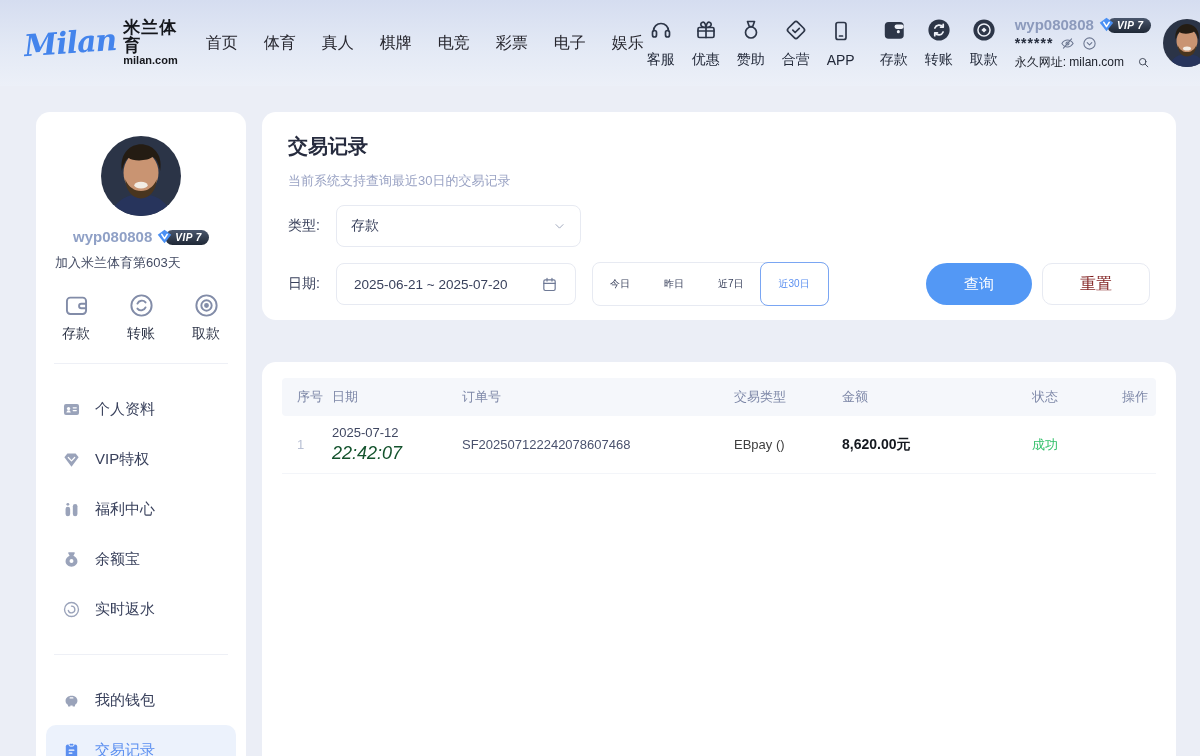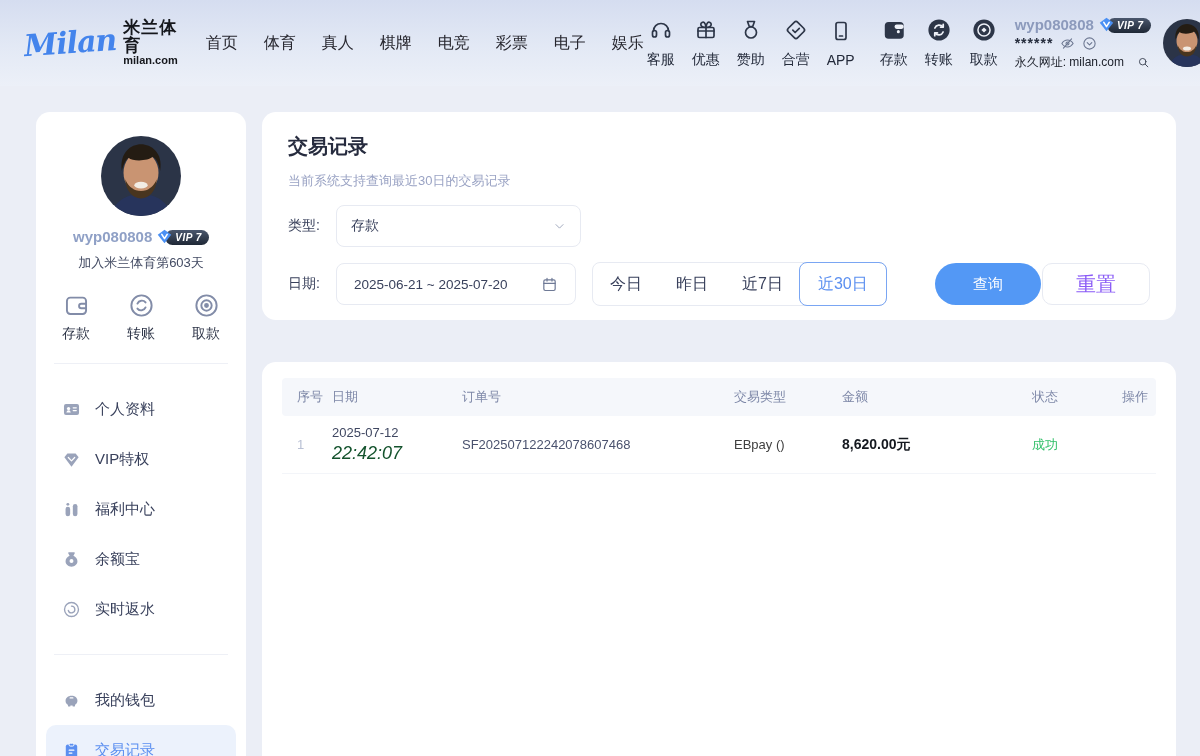--- a/index.html
+++ b/index.html
@@ -43,21 +43,21 @@
   .avatar { border-radius:50%; overflow:hidden; cursor:pointer; flex:none; }
   .avatar.nav { width:48px; height:48px; margin-left:12px; }
   .avatar svg { display:block; width:100%; height:100%; }
 
   
   .sidebar { position:absolute; left:36px; top:112px; width:210px; height:690px;
     background:#fff; border-radius:14px; }
   .avatar.side { width:80px; height:80px; margin:24px auto 0; }
   .side-user { display:flex; align-items:center; justify-content:center; gap:4px; margin-top:12px; }
   .side-username { font-size:15px; color:#8fa0c6; font-weight:600; }
-  .side-join { text-align:center; font-size:13px; color:#434b63; margin-top:9px; }
+  .side-join { font-size:13px; color:#434b63; margin-top:9px;padding-left:19px; }
   .side-actions { display:flex; justify-content:space-between; padding:0 26px; margin-top:20px; }
   .side-action { display:flex; flex-direction:column; align-items:center; gap:6px; cursor:pointer; }
   .side-action .sicon { width:27px; height:27px; color:#828ca8; }
   .side-action .slabel { font-size:14px; color:#2e3548; }
   .side-divider { height:1px; background:#eef0f6; margin:20px 18px; }
   .menu { display:flex; flex-direction:column; }
   .menu-item { height:50px; display:flex; align-items:center; gap:14px; margin:0 10px;
     padding:0 16px; border-radius:10px; cursor:pointer; font-size:15px; color:#39415c; }
   .menu-item .micon { width:19px; height:19px; color:#9aa3ba; flex:none; }
   .menu-item.active { background:#ecf2fc; color:#5b8ff0; }
@@ -74,26 +74,26 @@
     display:flex; align-items:center; justify-content:space-between; padding:0 14px;
     font-size:14px; color:#39415c; cursor:pointer; background:#fff; }
   .chev { width:13px; height:13px; color:#9aa2b8; }
   .date-box { width:240px; height:42px; border:1px solid #e7eaf2; border-radius:8px;
     display:flex; align-items:center; justify-content:space-between; padding:0 17px;
     font-size:13.5px; color:#39415c; cursor:pointer; background:#fff; }
   .cal-icon { width:17px; height:17px; color:#6f7a96; }
   .segmented { margin-left:16px; display:flex; align-items:stretch; border:1px solid #e7eaf2;
     border-radius:8px; background:#fff; height:44px; }
   .segment { display:flex; align-items:center; justify-content:center; padding:0 17px;
-    font-size:16px; color:#39415c; cursor:pointer; white-space:nowrap; }
+    font-size:10px; color:#39415c; cursor:pointer; white-space:nowrap; }
   .segment.active { border:1px solid #7aa6f3; border-radius:8px; color:#5b8ff0; margin:-1px; padding:0 18px; }
   .btn-query { margin-left:auto; width:106px; height:42px; border:none; border-radius:21px;
     background:#5398f5; color:#fff; font-size:15px; font-family:inherit; cursor:pointer; }
-  .btn-reset { margin-left:1px; width:108px; height:42px; border:1px solid #e7eaf2; border-radius:10px;
-    background:#fff; color:#8b5cf6; font-size:20px; font-family:inherit; cursor:pointer; }
+  .btn-reset { margin-left:10px; width:108px; height:42px; border:1px solid #e7eaf2; border-radius:10px;
+    background:#fff; color:#7f1d1d; font-size:16px; font-family:inherit; cursor:pointer; }
 
   
   .table-card { position:absolute; left:262px; top:344px; width:914px; height:412px;
     background:#fff; border-radius:14px 14px 0 0; padding:16px 20px;margin-top:18px; }
   .tgrid { display:grid; grid-template-columns:50px 130px 272px 108px 190px 82px 1fr; align-items:center; }
   .thead { background:#f5f7fb; height:38px; border-radius:4px; }
   .thead .th { font-size:13px; color:#7e88a8; }
   .th:first-child, .td:first-child { padding-left:15px; }
   .th:last-child, .td:last-child { padding-left:8px; }
   .trow { min-height:58px; border-bottom:1px solid #f3f5f9; }

